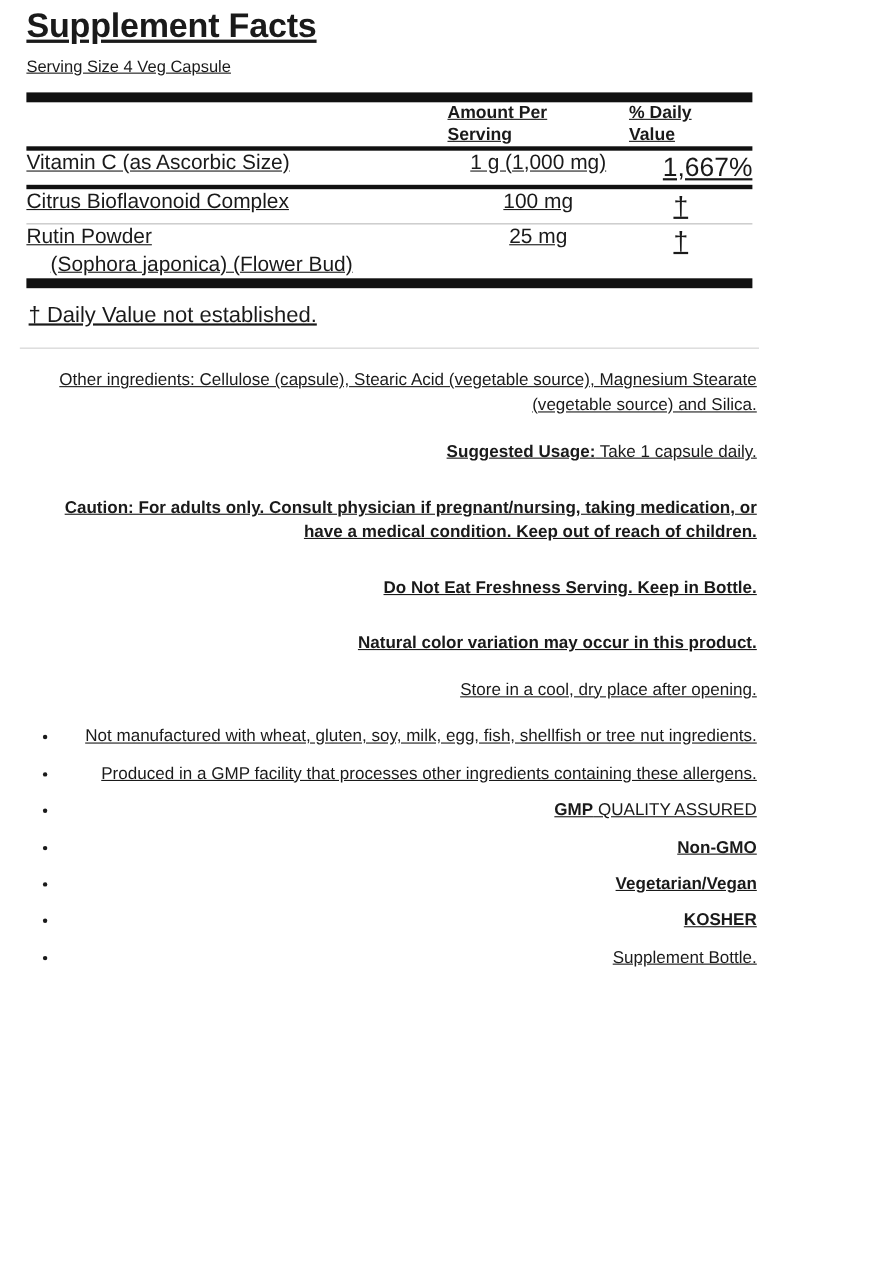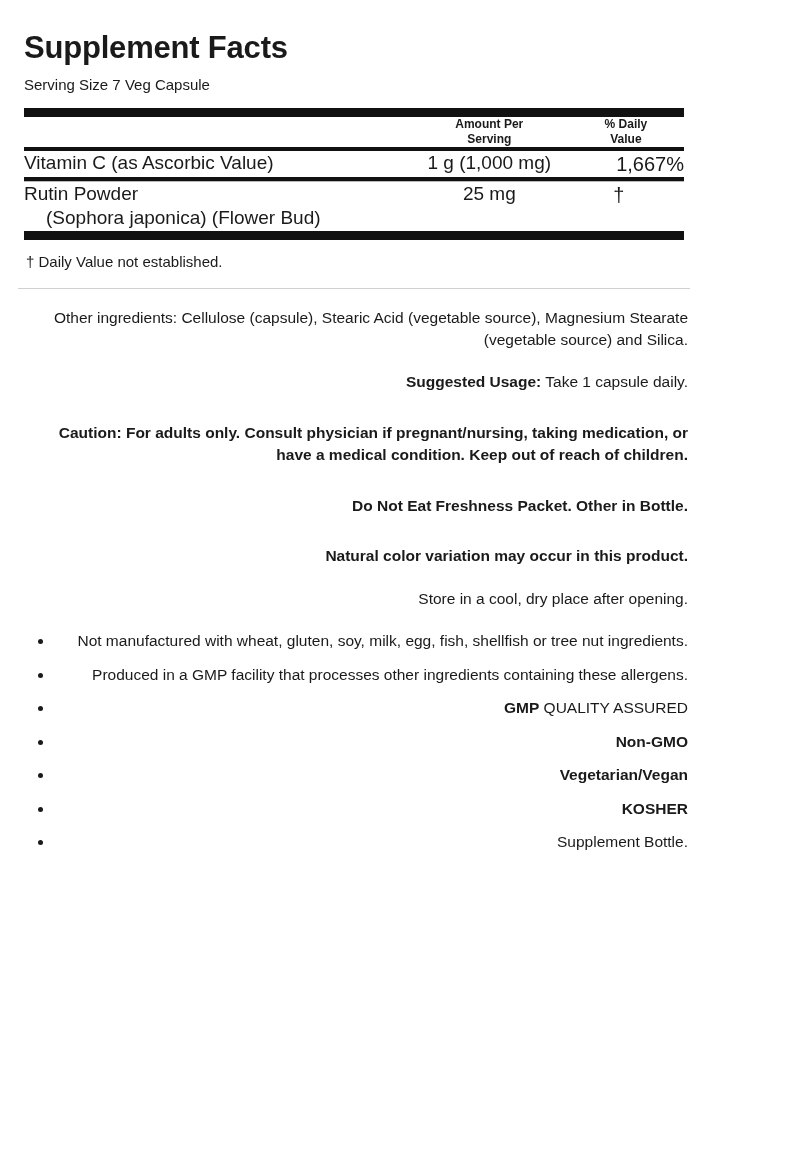--- a/index.html
+++ b/index.html
@@ -10,21 +10,22 @@
   body {
     width: 800px;
     min-height: 1151px;
     font-family: "Liberation Sans", sans-serif;
     color: #1a1a1a;
     -webkit-font-smoothing: antialiased;
   }
   .page {
     width: 708px;
     box-sizing: border-box;
-    padding: 30px 18px 10px 18px;
+    padding: 6px 18px 10px 18px;
+    text-decoration: underline;
   }
 
   
   .sf-panel {
     border: 0;
     padding: 0 6px 0 6px;
   }
   .sf-title {
     font-size: 31px;
     font-weight: bold;
@@ -61,23 +62,23 @@
   }
   table.sf-table td, table.sf-table th {
     padding: 0;
     vertical-align: top;
   }
   .col-name  { width: 58%; }
   .col-amt   { width: 25%; }
   .col-dv    { width: 17%; }
 
   .head-cell {
-    font-size: 12px;
-    font-weight: bold;
-    text-align: center;
+    font-size: 16px;
+    font-weight: bold;
+    text-align: left;
     line-height: 1.25;
     padding: 11px 0 10px 0;
   }
   .head-cell.dv { padding-right: 4px; }
 
   .nutr-name {
     font-size: 19px;
     line-height: 1.3;
     padding: 11px 0 10px 0;
   }
@@ -85,32 +86,32 @@
     display: block;
     padding-left: 22px;
   }
   .nutr-amt {
     font-size: 19px;
     text-align: center;
     line-height: 1.3;
     padding: 11px 0 10px 0;
   }
   .nutr-dv {
-    font-size: 20px;
+    font-size: 24px;
     text-align: right;
     line-height: 1.3;
     padding: 11px 4px 10px 0;
   }
   .nutr-dv.sym {
     text-align: center;
     padding-right: 18px;
   }
 
   .footnote {
-    font-size: 15px;
+    font-size: 20px;
     line-height: 1.3;
     padding: 12px 0 16px 2px;
   }
 
   .panel-bottom-sep {
     height: 1px;
     background: #d0d0d0;
     margin: 0 0 0 0;
   }
 
@@ -145,21 +146,21 @@
   ul.bullets li.bold { font-weight: bold; }
   ul.bullets li .b { font-weight: bold; }
 </style>
 </head>
 <body>
 
 <div class="page">
 
   <section class="sf-panel">
     <h1 class="sf-title">Supplement Facts</h1>
-    <div class="sf-serving">Serving Size 7 Veg Capsule</div>
+    <div class="sf-serving">Serving Size 4 Veg Capsule</div>
 
     <div class="rule-thick"></div>
 
     <table class="sf-table">
       <colgroup>
         <col class="col-name">
           <col class="col-amt">
           <col class="col-dv">
       </colgroup>
       <tbody>
@@ -180,29 +181,43 @@
     <div class="rule-med"></div>
 
     <table class="sf-table">
       <colgroup>
         <col class="col-name">
           <col class="col-amt">
           <col class="col-dv">
       </colgroup>
       <tbody>
         <tr>
-          <td class="nutr-name">Vitamin C (as Ascorbic Value)</td>
+          <td class="nutr-name">Vitamin C (as Ascorbic Size)</td>
           <td class="nutr-amt">1 g (1,000 mg)</td>
           <td class="nutr-dv">1,667%</td>
         </tr>
       </tbody>
     </table>
 
     <div class="rule-med"></div>
 
+    <table class="sf-table">
+      <colgroup>
+        <col class="col-name">
+          <col class="col-amt">
+          <col class="col-dv">
+      </colgroup>
+      <tbody>
+        <tr>
+          <td class="nutr-name">Citrus Bioflavonoid Complex</td>
+          <td class="nutr-amt">100 mg</td>
+          <td class="nutr-dv sym">†</td>
+        </tr>
+      </tbody>
+    </table>
 
     <div class="rule-thin"></div>
 
     <table class="sf-table">
       <colgroup>
         <col class="col-name">
           <col class="col-amt">
           <col class="col-dv">
       </colgroup>
       <tbody>
@@ -226,21 +241,21 @@
 
   <section class="body-copy">
     <p>Other ingredients: Cellulose (capsule), Stearic Acid (vegetable source), Magnesium Stearate (vegetable source) and Silica.</p>
 
     <p>
       <span class="lead">Suggested Usage:</span><span> Take 1 capsule daily.</span>
     </p>
 
     <p class="bold">Caution: For adults only. Consult physician if pregnant/nursing, taking medication, or have a medical condition. Keep out of reach of children.</p>
 
-    <p class="bold">Do Not Eat Freshness Packet. Other in Bottle.</p>
+    <p class="bold">Do Not Eat Freshness Serving. Keep in Bottle.</p>
 
     <p class="bold">Natural color variation may occur in this product.</p>
 
     <p>Store in a cool, dry place after opening.</p>
 
     <ul class="bullets">
       <li>Not manufactured with wheat, gluten, soy, milk, egg, fish, shellfish or tree nut ingredients.</li>
       <li>Produced in a GMP facility that processes other ingredients containing these allergens.</li>
       <li><span class="b">GMP</span><span> QUALITY ASSURED</span></li>
       <li class="bold">Non-GMO</li>

